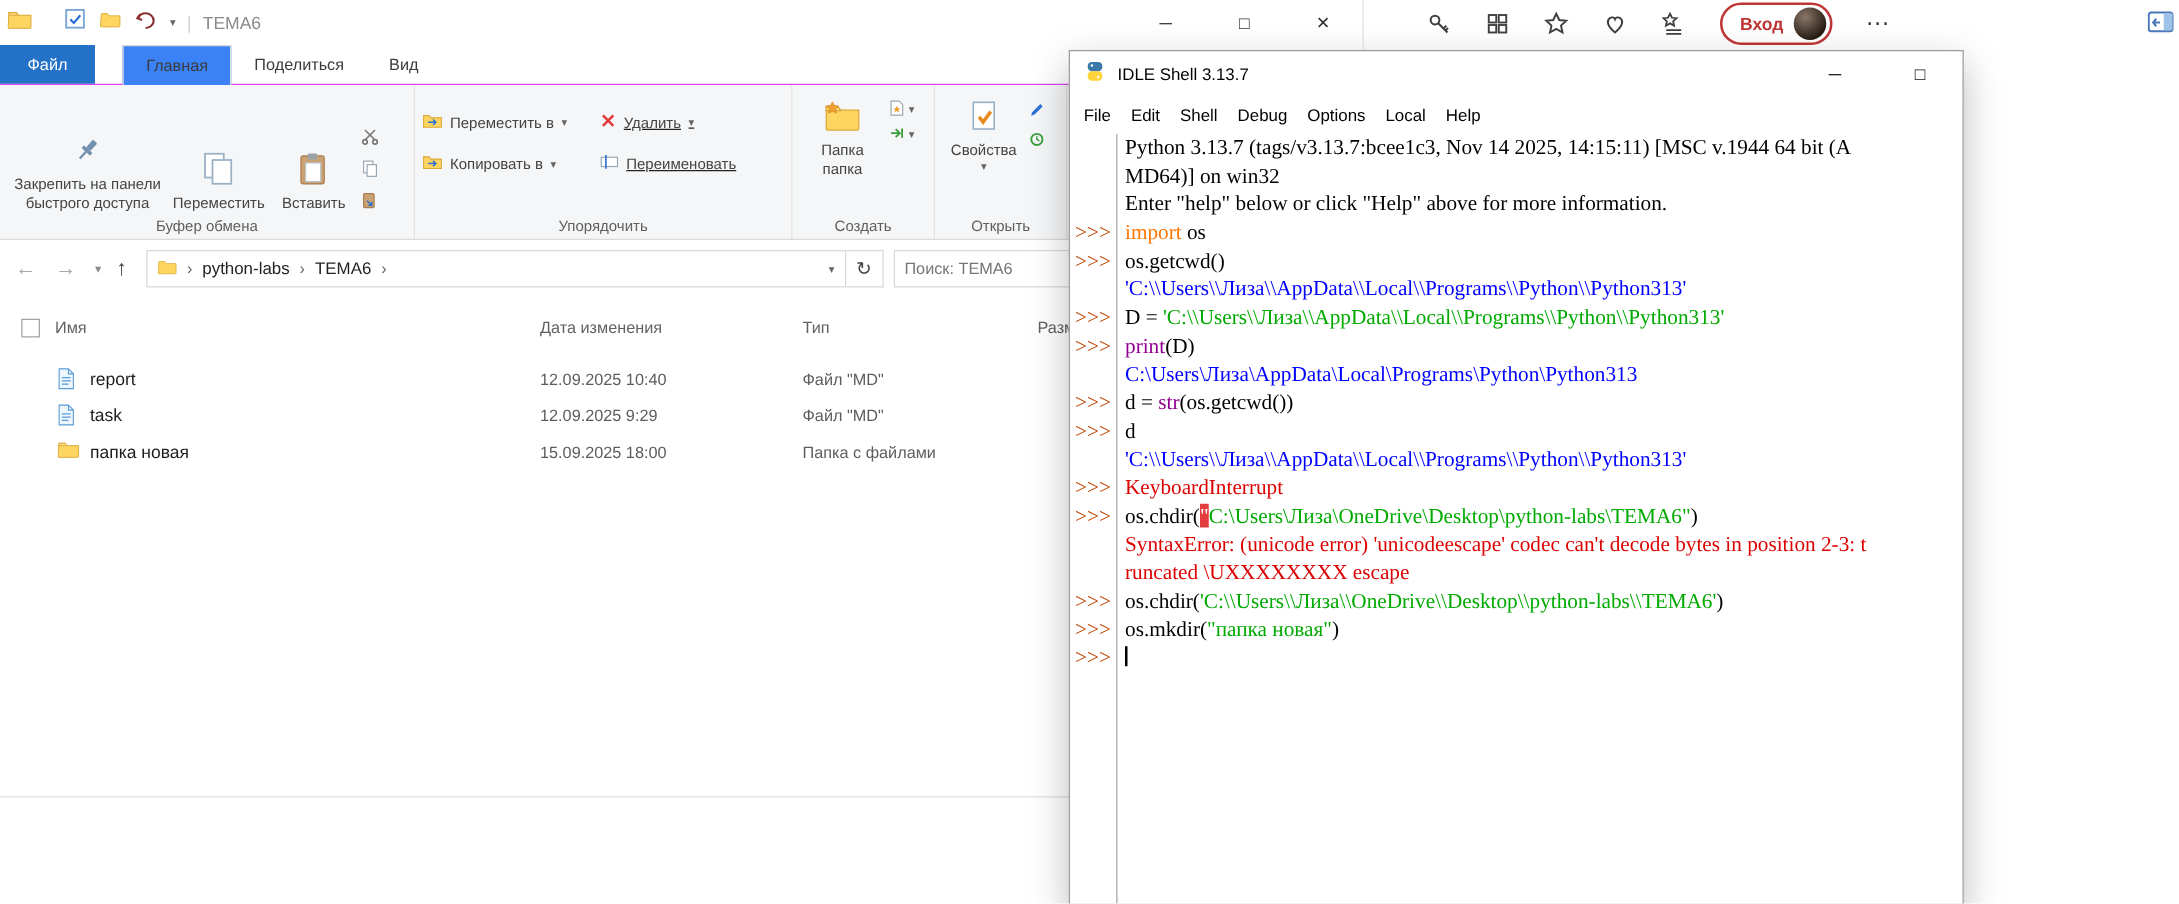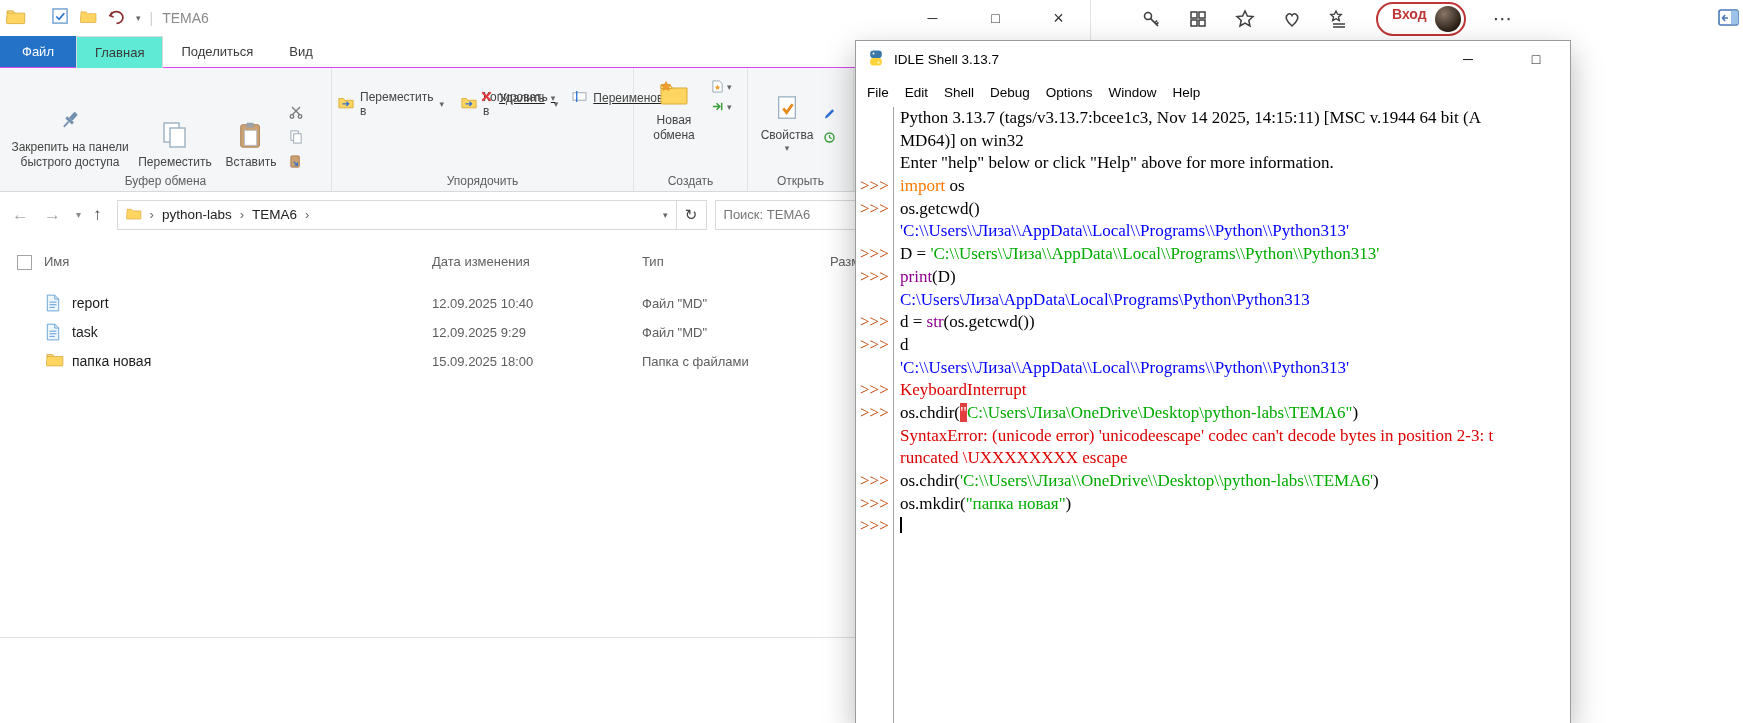--- a/index.html
+++ b/index.html
@@ -3,21 +3,21 @@
 <meta charset="utf-8">
 <style>
   html,body{margin:0;padding:0;background:#fff;}
   .screen{position:relative;width:1743px;height:723px;background:#fff;overflow:hidden;
           font-family:"Liberation Sans",sans-serif;color:#222;}
 
   
   .bbar{position:absolute;left:1091px;top:0;right:0;height:37px;background:#fff;z-index:1;
         display:flex;align-items:center;gap:27px;padding-left:50px;}
   .bicon{width:20px;height:20px;display:flex;align-items:center;justify-content:center;color:#3f3f3f;}
-  .signin{display:flex;gap:8px;border:2px solid var(--signin,#bf3636);
+  .signin{display:flex;align-items:center;gap:8px;border:2px solid var(--signin,#bf3636);
           border-radius:17px;padding:2px 3px 2px 14px;color:var(--signin,#bf3636);
           font-weight:bold;font-size:14px;background:#fff;}
   .avatar{width:26px;height:26px;border-radius:50%;
           background:radial-gradient(circle at 35% 30%,#8a7668,#241a12 75%);}
   .dots{font-size:19px;color:#3f3f3f;letter-spacing:1px;}
   .sidebar-toggle{position:absolute;right:3px;top:8px;}
 
   
   .explorer{position:absolute;left:0;top:0;width:1091px;height:638px;background:#fff;z-index:2;
             border-right:1px solid #e3e3e3;border-bottom:1px solid #e0e0e0;box-sizing:border-box;}
@@ -25,34 +25,34 @@
   .qat{display:flex;align-items:center;gap:11px;margin-left:26px;}
   .etitle .sep{color:#d0d0d0;margin:0 9px;font-size:14px;}
   .etitle .ttl{color:#8a8a8a;font-size:14px;}
   .wctrl{position:absolute;right:0;top:0;height:36px;display:flex;}
   .wctrl span{width:63px;text-align:center;line-height:36px;color:#333;font-size:14px;}
   .caret{font-size:9px;color:#666;}
 
   .etabs{height:31px;display:flex;align-items:stretch;background:#fff;border-bottom:1px solid #d946ef;}
   .tab{padding:0 18px;font-size:13px;color:#3b3b3b;display:flex;align-items:center;}
   .tab.file{background:var(--accent,#2472c8);color:#fff;padding:0 22px;}
-  .tab.active{background:#5eead4;border:1px solid #d9d9d9;border-bottom:none;margin-bottom:-1px;}
+  .tab.active{background:#3b82f6;border:1px solid #d9d9d9;border-bottom:none;margin-bottom:-1px;margin-left:22px;}
 
   .ribbon{height:123px;background:#f5f6f7;border-bottom:1px solid #d9d9d9;display:flex;}
   .rgroup{position:relative;border-right:1px solid #e3e3e3;padding:5px 2px 18px 6px;
           display:flex;align-items:flex-start;box-sizing:border-box;}
-  .g-clip{width:332px;align-items:flex-end;} .g-org{width:302px;} .g-new{width:114px;} .g-open{width:106px;align-items:center;}
+  .g-clip{width:332px;align-items:flex-end;} .g-org{width:302px;} .g-new{width:114px;} .g-open{width:106px;}
   .glabel{position:absolute;left:0;right:0;bottom:3px;text-align:center;font-size:12px;color:#5f5f5f;}
   .bigbtn{display:flex;flex-direction:column;align-items:center;font-size:12px;color:#444;
           text-align:center;padding:3px 3px;line-height:1.25;}
   .bigbtn .bi{height:34px;display:flex;align-items:center;margin-bottom:3px;}
   .b-pin{width:122px;} .b-copy{width:76px;} .b-paste{width:64px;} .b-nf{width:62px;} .b-prop{width:60px;}
   .minicol{display:flex;flex-direction:column;gap:7px;margin:7px 3px 0 3px;}
   .minirow{display:flex;align-items:center;gap:3px;}
-  .rowcol{display:flex;flex-direction:row;gap:17px;margin-top:17px;}
+  .rowcol{display:flex;flex-direction:column;gap:17px;margin-top:17px;}
   .c-move{width:142px;} .c-del{width:150px;text-decoration:underline;}
   .rowbtn{display:flex;align-items:center;gap:6px;font-size:12px;color:#444;}
 
   .addr{height:45px;display:flex;align-items:center;padding-left:12px;background:#fff;}
   .navic{color:#a9a9a9;font-size:17px;margin-right:15px;}
   .navic.small{font-size:10px;margin-right:12px;color:#8a8a8a;}
   .navic.up{color:#444;}
   .crumbbox{width:560px;height:30px;border:1px solid #d9d9d9;display:flex;align-items:center;
             padding:0 8px;font-size:13.5px;color:#222;gap:8px;box-sizing:border-box;}
   .crumbbox .grow{flex:1;}
@@ -308,21 +308,21 @@
 
       <div class="rgroup g-new">
         <div class="bigbtn b-nf">
           <span class="bi">
             <svg width="30" height="26" viewBox="0 0 30 26">
                 <path d="M2 5h9l2.5 3H28v15a1 1 0 0 1-1 1H3a1 1 0 0 1-1-1z" fill="#ffd561" stroke="#dba939"></path>
                 <path d="M2 8.5h11.5L11 5H2z" fill="#ffe08a" stroke="#dba939"></path>
                 <path d="M7 1.5l1.6 3 3.4.4-2.5 2.3.6 3.3L7 8.9 3.9 10.5l.6-3.3L2 4.9l3.4-.4z" fill="#f0a030" stroke="#d88a1f" stroke-width=".6"></path>
               </svg>
           </span>
-          <span>Новая обмена</span>
+          <span>Папка папка</span>
         </div>
         <div class="minicol">
           <span class="minirow">
             <svg width="13" height="13" viewBox="0 0 14 14">
                 <path d="M2 1h7l3 3v9H2z" fill="#fff" stroke="#98a6b3"></path>
                 <path d="M7 5l1 2 2 .2-1.5 1.3.4 2L7 9.4 5.1 10.5l.4-2L4 7.2 6 7z" fill="#f0a030"></path>
               </svg>
             <span class="caret">▾</span>
           </span>
           <span class="minirow">
@@ -449,21 +449,21 @@
         <span>─</span>
         <span>□</span>
       </span>
     </div>
     <div class="imenu">
       <span>File</span>
       <span>Edit</span>
       <span>Shell</span>
       <span>Debug</span>
       <span>Options</span>
-      <span>Window</span>
+      <span>Local</span>
       <span>Help</span>
     </div>
     <div class="ishell">
       <div class="gutline"></div>
       <div>
           <div class="sline"><span class="gut"></span><span class="code"><span class="seg-n">Python 3.13.7 (tags/v3.13.7:bcee1c3, Nov 14 2025, 14:15:11) [MSC v.1944 64 bit (A</span></span></div>
           <div class="sline"><span class="gut"></span><span class="code"><span class="seg-n">MD64)] on win32</span></span></div>
           <div class="sline"><span class="gut"></span><span class="code"><span class="seg-n">Enter "help" below or click "Help" above for more information.</span></span></div>
           <div class="sline"><span class="gut">&gt;&gt;&gt;</span><span class="code"><span class="seg-k">import</span><span class="seg-n"> os</span></span></div>
           <div class="sline"><span class="gut">&gt;&gt;&gt;</span><span class="code"><span class="seg-n">os.getcwd()</span></span></div>

